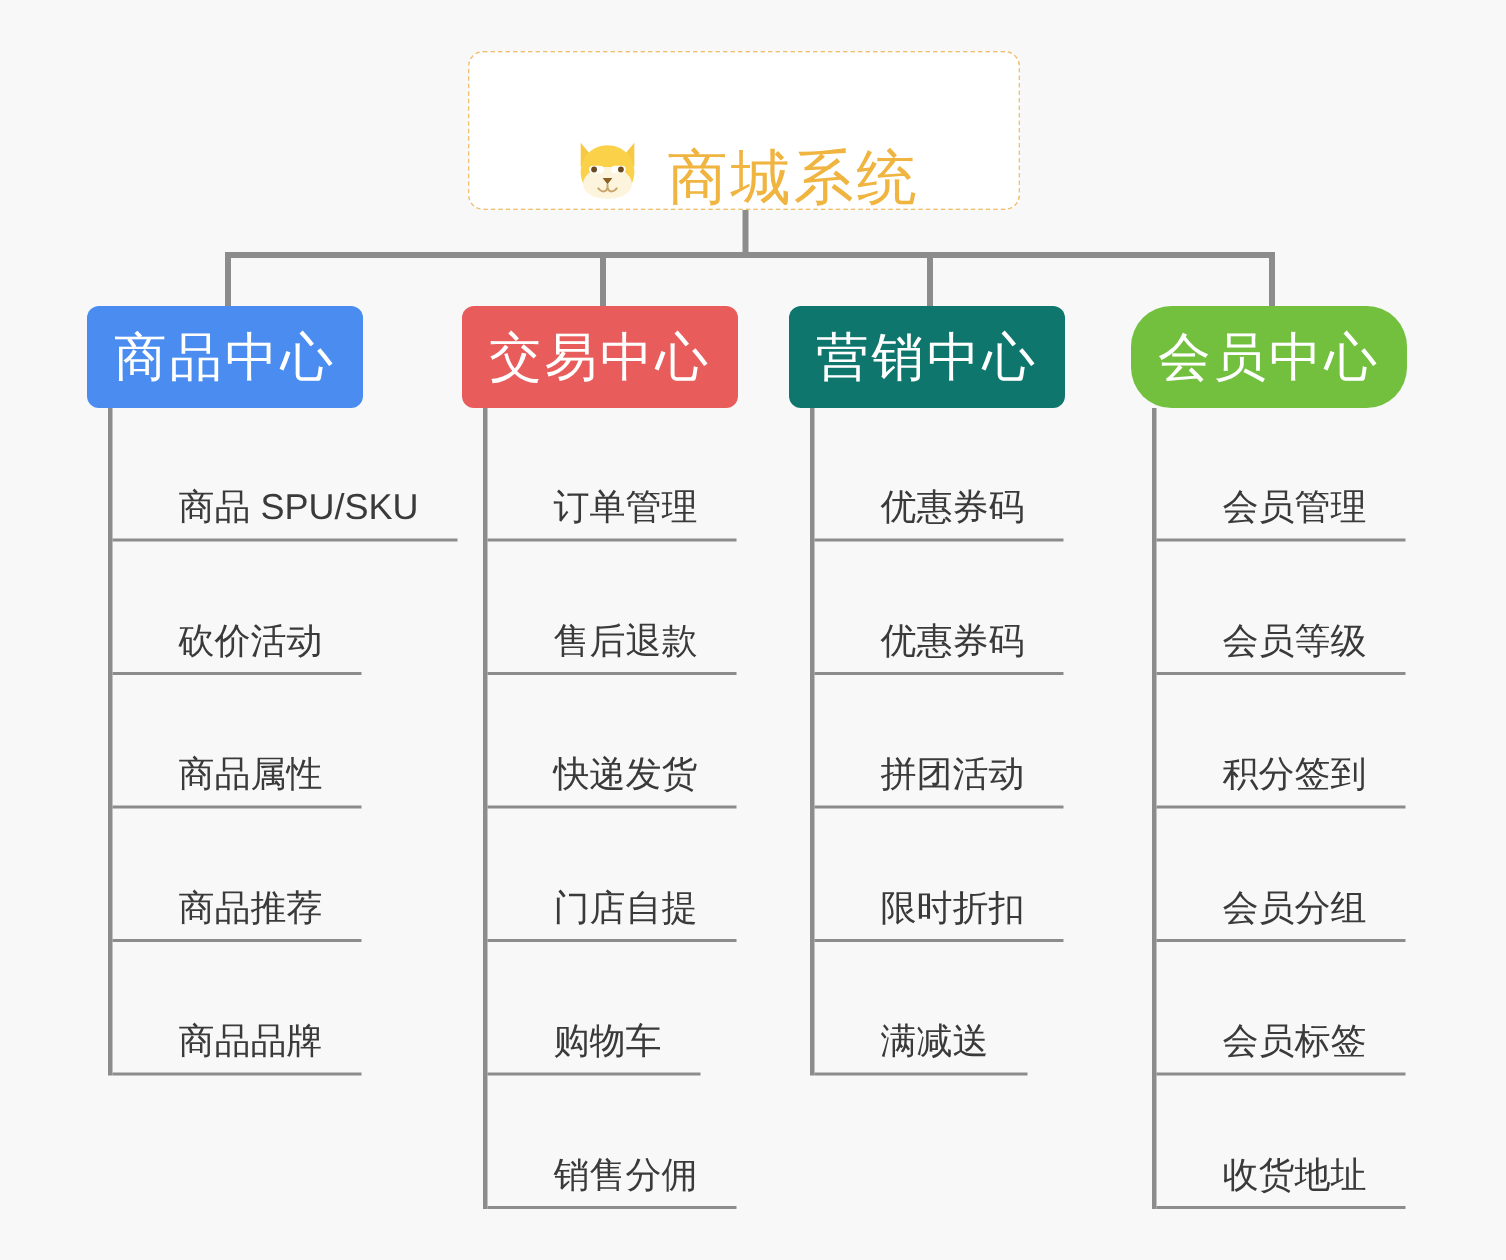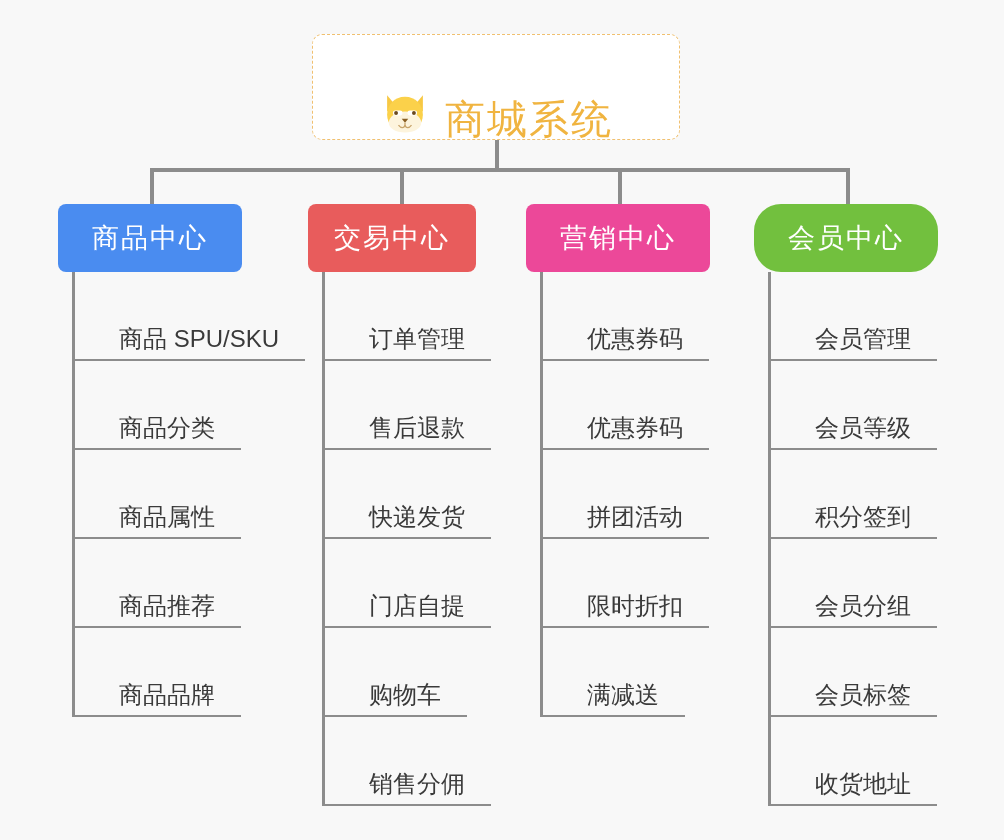--- a/index.html
+++ b/index.html
@@ -71,27 +71,27 @@
   .branch-3 { left: 526px; }
   .branch-4 { left: 754px; }
 
   .branch-head {
     height: 68px;
     border-radius: 8px;
     display: flex;
     align-items: center;
     justify-content: center;
     color: #ffffff;
-    font-size: 27px;
+    font-size: 35px;
     letter-spacing: 2px;
     white-space: nowrap;
   }
   .branch-1 .branch-head { width: 184px; background: #4a8cf0; }
-  .branch-2 .branch-head { width: 168px; background: #e85c5c; }
-  .branch-3 .branch-head { width: 184px; background: #ec4899; }
+  .branch-2 .branch-head { width: 184px; background: #e85c5c; }
+  .branch-3 .branch-head { width: 184px; background: #0f766e; }
   .branch-4 .branch-head { width: 184px; background: #72c03e; border-radius: 27px; }
 
   
   .branch-body {
     position: relative;
     margin-left: 14px;
     border-left: 3px solid #8c8c8c;
   }
 
   .leaf {
@@ -144,21 +144,21 @@
 
   <div class="branch branch-1">
     <div class="branch-head">
       <span>商品中心</span>
     </div>
     <div class="branch-body">
       <div class="leaf">
           <span class="leaf-inner"><span class="leaf-label">商品 SPU/SKU</span></span>
         </div>
       <div class="leaf">
-          <span class="leaf-inner"><span class="leaf-label">商品分类</span></span>
+          <span class="leaf-inner"><span class="leaf-label">砍价活动</span></span>
         </div>
       <div class="leaf">
           <span class="leaf-inner"><span class="leaf-label">商品属性</span></span>
         </div>
       <div class="leaf">
           <span class="leaf-inner"><span class="leaf-label">商品推荐</span></span>
         </div>
       <div class="leaf">
           <span class="leaf-inner"><span class="leaf-label">商品品牌</span></span>
         </div>

